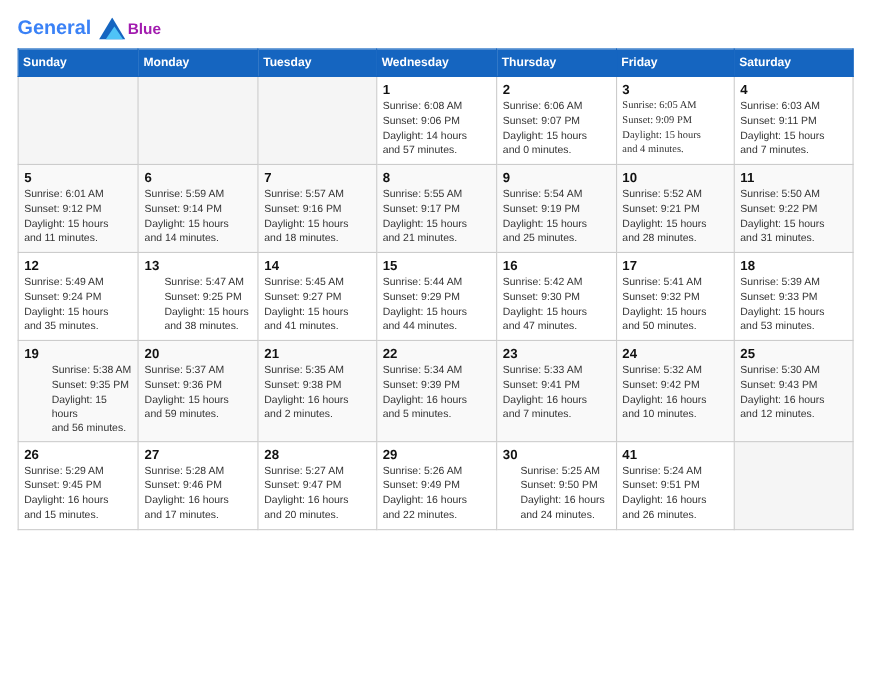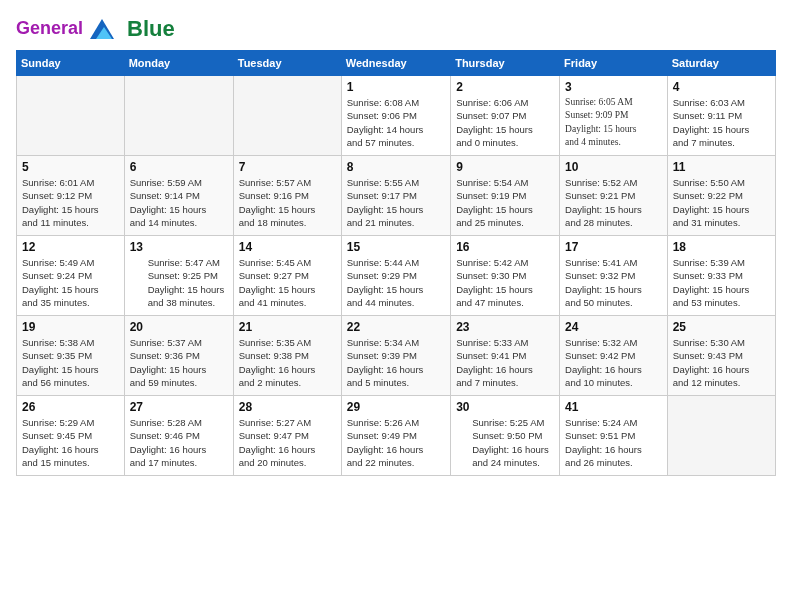--- a/index.html
+++ b/index.html
@@ -73,27 +73,27 @@
     }
   </style>
 </head>
 <body>
 
 <div class="header">
   <div class="logo">
     <div>
       <div style="display:flex;align-items:center;">
         <div style="font-size:18px;font-weight:bold;color:#1a1a2e;line-height:1.1;">
-          <span style="color:#a21caf;">General</span>
+          <span style="color:#3b82f6;">General</span>
           <svg width="24" height="20" viewBox="0 0 24 20" style="vertical-align:middle;margin-left:2px;">
             <polygon points="0,20 12,0 24,20" fill="#1565c0"></polygon>
             <polygon points="6,20 14,8 22,20" fill="#4fc3f7"></polygon>
           </svg>
         </div>
-        <div style="font-size:22px;font-weight:bold;color:#15803d;margin-left:13px;">Blue</div>
+        <div style="font-size:14px;font-weight:bold;color:#a21caf;margin-left:2px;">Blue</div>
       </div>
     </div>
   </div>
   <div class="title-block">
     <div class="month-year"></div>
     <div class="location"></div>
   </div>
 </div>
 
 <table>
@@ -240,21 +240,21 @@
           <div class="day-num">18</div>
           <div class="day-info" style="white-space: pre-line;">Sunrise: 5:39 AM
 Sunset: 9:33 PM
 Daylight: 15 hours
 and 53 minutes.</div>
         </td>
       </tr>
       <tr>
         <td>
           <div class="day-num">19</div>
-          <div class="day-info" style="white-space: pre-line;">Sunrise: 5:38 AM
+          <div class="day-info" style="white-space: pre-line; margin-left: 25px;">Sunrise: 5:38 AM
 Sunset: 9:35 PM
 Daylight: 15 hours
 and 56 minutes.</div>
         </td>
         <td>
           <div class="day-num">20</div>
           <div class="day-info" style="white-space: pre-line;">Sunrise: 5:37 AM
 Sunset: 9:36 PM
 Daylight: 15 hours
 and 59 minutes.</div>

